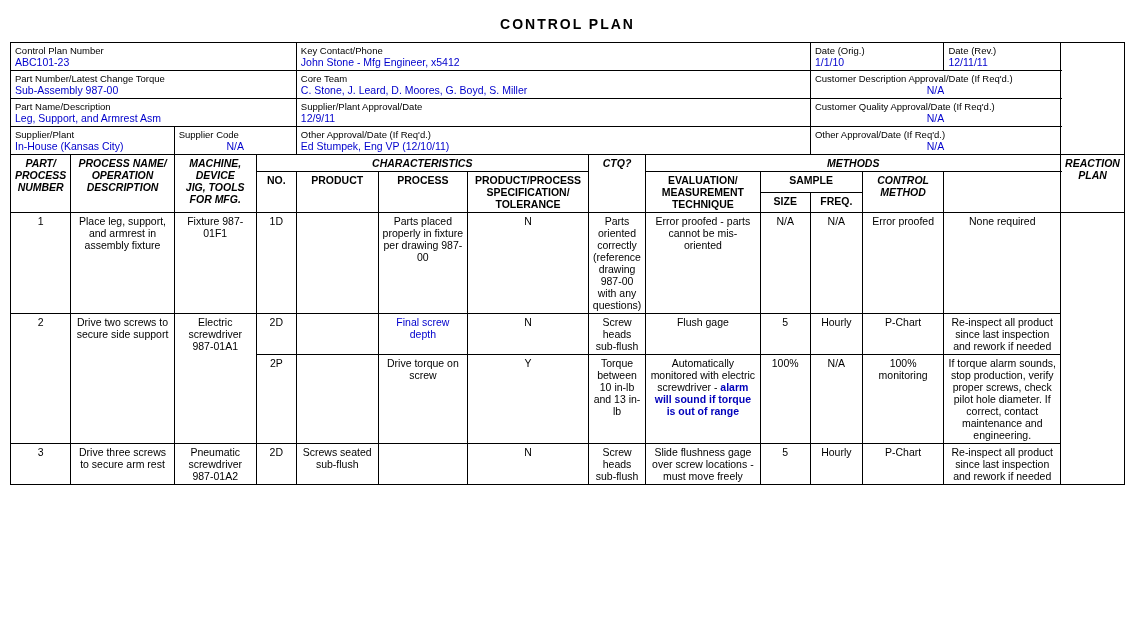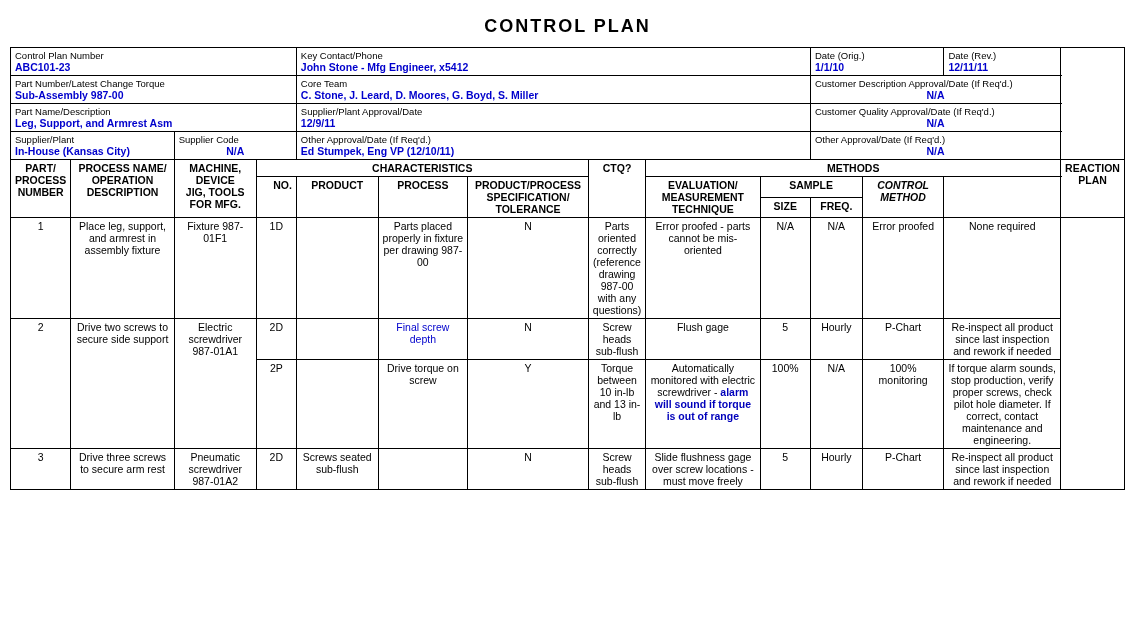--- a/index.html
+++ b/index.html
@@ -10,21 +10,21 @@
       color: #000;
       width: 1135px;
       min-height: 628px;
     }
     .page {
       width: 1135px;
       padding: 8px 10px;
     }
     .title {
       text-align: center;
-      font-size: 18px;
+      font-size: 14px;
       font-weight: bold;
       padding: 8px 0 10px 0;
       letter-spacing: 2px;
     }
     table.main {
       width: 100%;
       border-collapse: collapse;
       border: 1.5px solid #000;
     }
     table.main td, table.main th {
@@ -32,21 +32,21 @@
       padding: 2px 4px;
       vertical-align: top;
       font-size: 10.5px;
     }
     .label {
       font-size: 9.5px;
       color: #000;
     }
     .value-blue {
       color: #0000cc;
-      font-weight: bold;
+      font-weight: normal;
     }
     .col-header {
       text-align: center;
       font-weight: bold;
       font-size: 10px;
       background: #fff;
       vertical-align: middle;
     }
     .data-cell {
       text-align: center;
@@ -127,31 +127,31 @@
       <td colspan="6">
         <div class="label">Other Approval/Date (If Req'd.)</div>
         <div class="value-blue">Ed Stumpek, Eng VP (12/10/11)</div>
       </td>
       <td colspan="4">
         <div class="label">Other Approval/Date (If Req'd.)</div>
         <div class="value-blue" style="text-align:center;">N/A</div>
       </td>
     </tr>
 
-    <tr style="background:#14532d;">
+    <tr style="background:#14532d;font-style:italic;">
       <td rowspan="3" class="col-header" style="width:5%;">PART/<br>PROCESS<br>NUMBER</td>
       <td rowspan="3" class="col-header" style="width:10%;">PROCESS NAME/<br>OPERATION<br>DESCRIPTION</td>
       <td rowspan="3" class="col-header" style="width:8%;">MACHINE,<br>DEVICE<br>JIG, TOOLS<br>FOR MFG.</td>
       <td colspan="4" class="col-header">CHARACTERISTICS</td>
       <td rowspan="3" class="col-header" style="width:4%;">CTQ?</td>
       <td colspan="6" class="col-header">METHODS</td>
       <td rowspan="3" class="col-header" style="width:11%;">REACTION<br>PLAN</td>
     </tr>
     <tr>
-      <td rowspan="2" class="col-header" style="width:4%;text-align:right;">NO.</td>
+      <td rowspan="2" class="col-header" style="width:4%;">NO.</td>
       <td rowspan="2" class="col-header" style="width:8%;">PRODUCT</td>
       <td rowspan="2" class="col-header" style="width:9%;">PROCESS</td>
 
       <td rowspan="2" class="col-header" style="width:11%;">PRODUCT/PROCESS<br>SPECIFICATION/<br>TOLERANCE</td>
       <td rowspan="2" class="col-header" style="width:11%;">EVALUATION/<br>MEASUREMENT<br>TECHNIQUE</td>
       <td colspan="2" class="col-header">SAMPLE</td>
       <td rowspan="2" class="col-header" style="width:8%;font-style:italic;">CONTROL<br>METHOD</td>
     </tr>
     <tr>
       <td class="col-header" style="width:5%;">SIZE</td>

